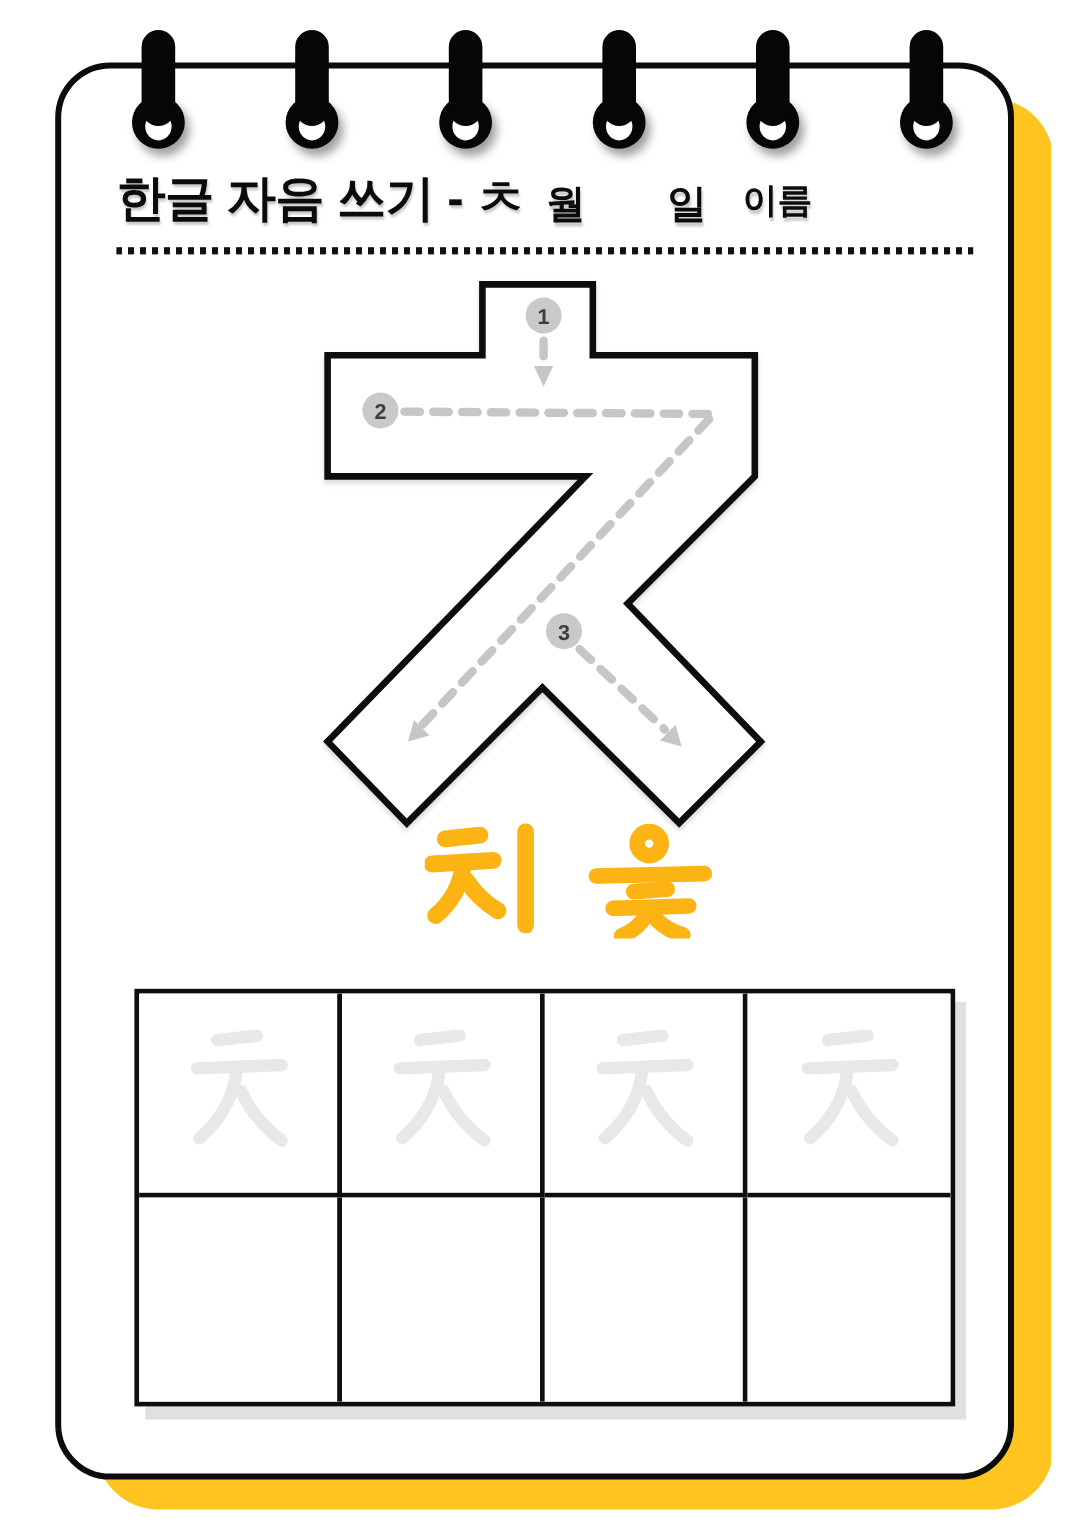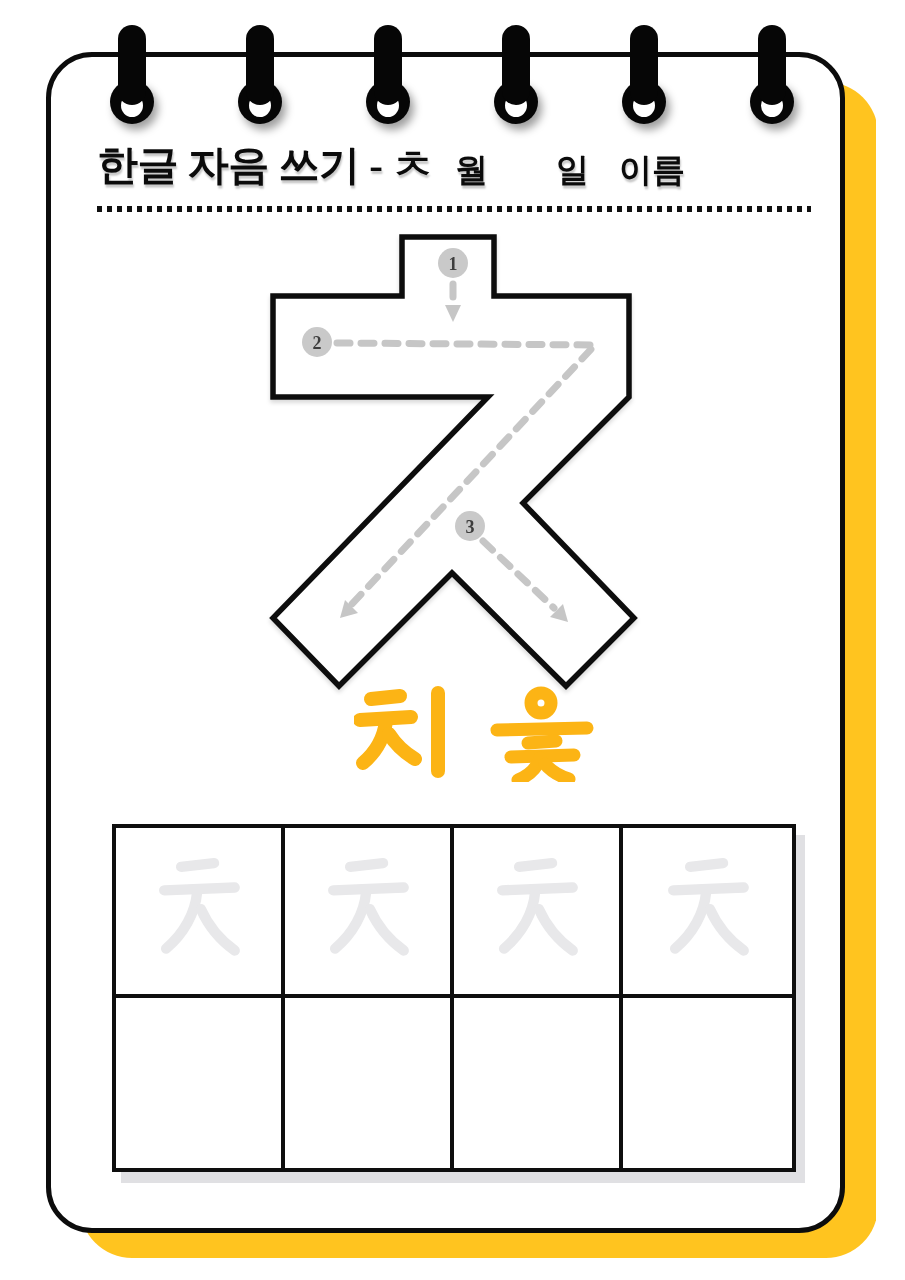--- a/index.html
+++ b/index.html
@@ -1,17 +1,17 @@
 <!DOCTYPE html>
 <html><head>
 <meta charset="utf-8">
 <style>
   html,body{margin:0;padding:0;background:#ffffff;}
   .stage{position:relative;width:876px;height:1280px;background:#ffffff;overflow:hidden;
-         font-family:Liberation Serif, serif;}
+         font-family:Liberation Sans, sans-serif;}
 
   
   .yellow-shadow{position:absolute;left:80px;top:82px;width:798px;height:1176px;
                  background:#FFC41F;border-radius:52px;}
   .page{position:absolute;left:46px;top:52px;width:799px;height:1181px;box-sizing:border-box;
         background:#ffffff;border:5px solid #0c0c0c;border-radius:46px;}
 
   
   .ring{position:absolute;top:0;width:56px;height:136px;}
   .ring-1{left:104px}.ring-2{left:232px}.ring-3{left:360px}.ring-4{left:488px}.ring-5{left:616px}.ring-6{left:744px}
@@ -19,21 +19,21 @@
          box-shadow:4px 6px 8px rgba(0,0,0,.38);}
   .donut::after{content:"";position:absolute;left:11px;top:14px;width:22px;height:23px;background:#fff;border-radius:50%;}
   .bar{position:absolute;left:14px;top:25px;width:28px;height:80px;background:#060606;border-radius:14px;}
 
   
   .hdr{position:absolute;color:#0b0b0b;font-weight:bold;white-space:nowrap;
        text-shadow:1px 3px 2px rgba(0,0,0,.22);}
   .title{left:97px;top:138px;font-size:41px;letter-spacing:-0.5px;}
   .month{left:455px;top:148px;font-size:33px;}
   .day{left:556px;top:148px;font-size:33px;}
-  .name{left:619px;top:148px;font-size:33px;}
+  .name{left:619px;top:148px;font-size:29px;}
   .dotted{position:absolute;left:97px;top:206px;width:714px;height:6px;
           background:repeating-linear-gradient(to right,#101010 0 5px,transparent 5px 10px);}
 
   
   .trace-area{position:absolute;left:250px;top:225px;width:420px;height:480px;}
   .trace-area svg{width:100%;height:100%;filter:drop-shadow(0 3px 2px rgba(0,0,0,.15));}
 
   
   .pron{position:absolute;left:0;top:686px;width:905px;display:flex;justify-content:center;
         gap:36px;padding-left:42px;box-sizing:border-box;}

